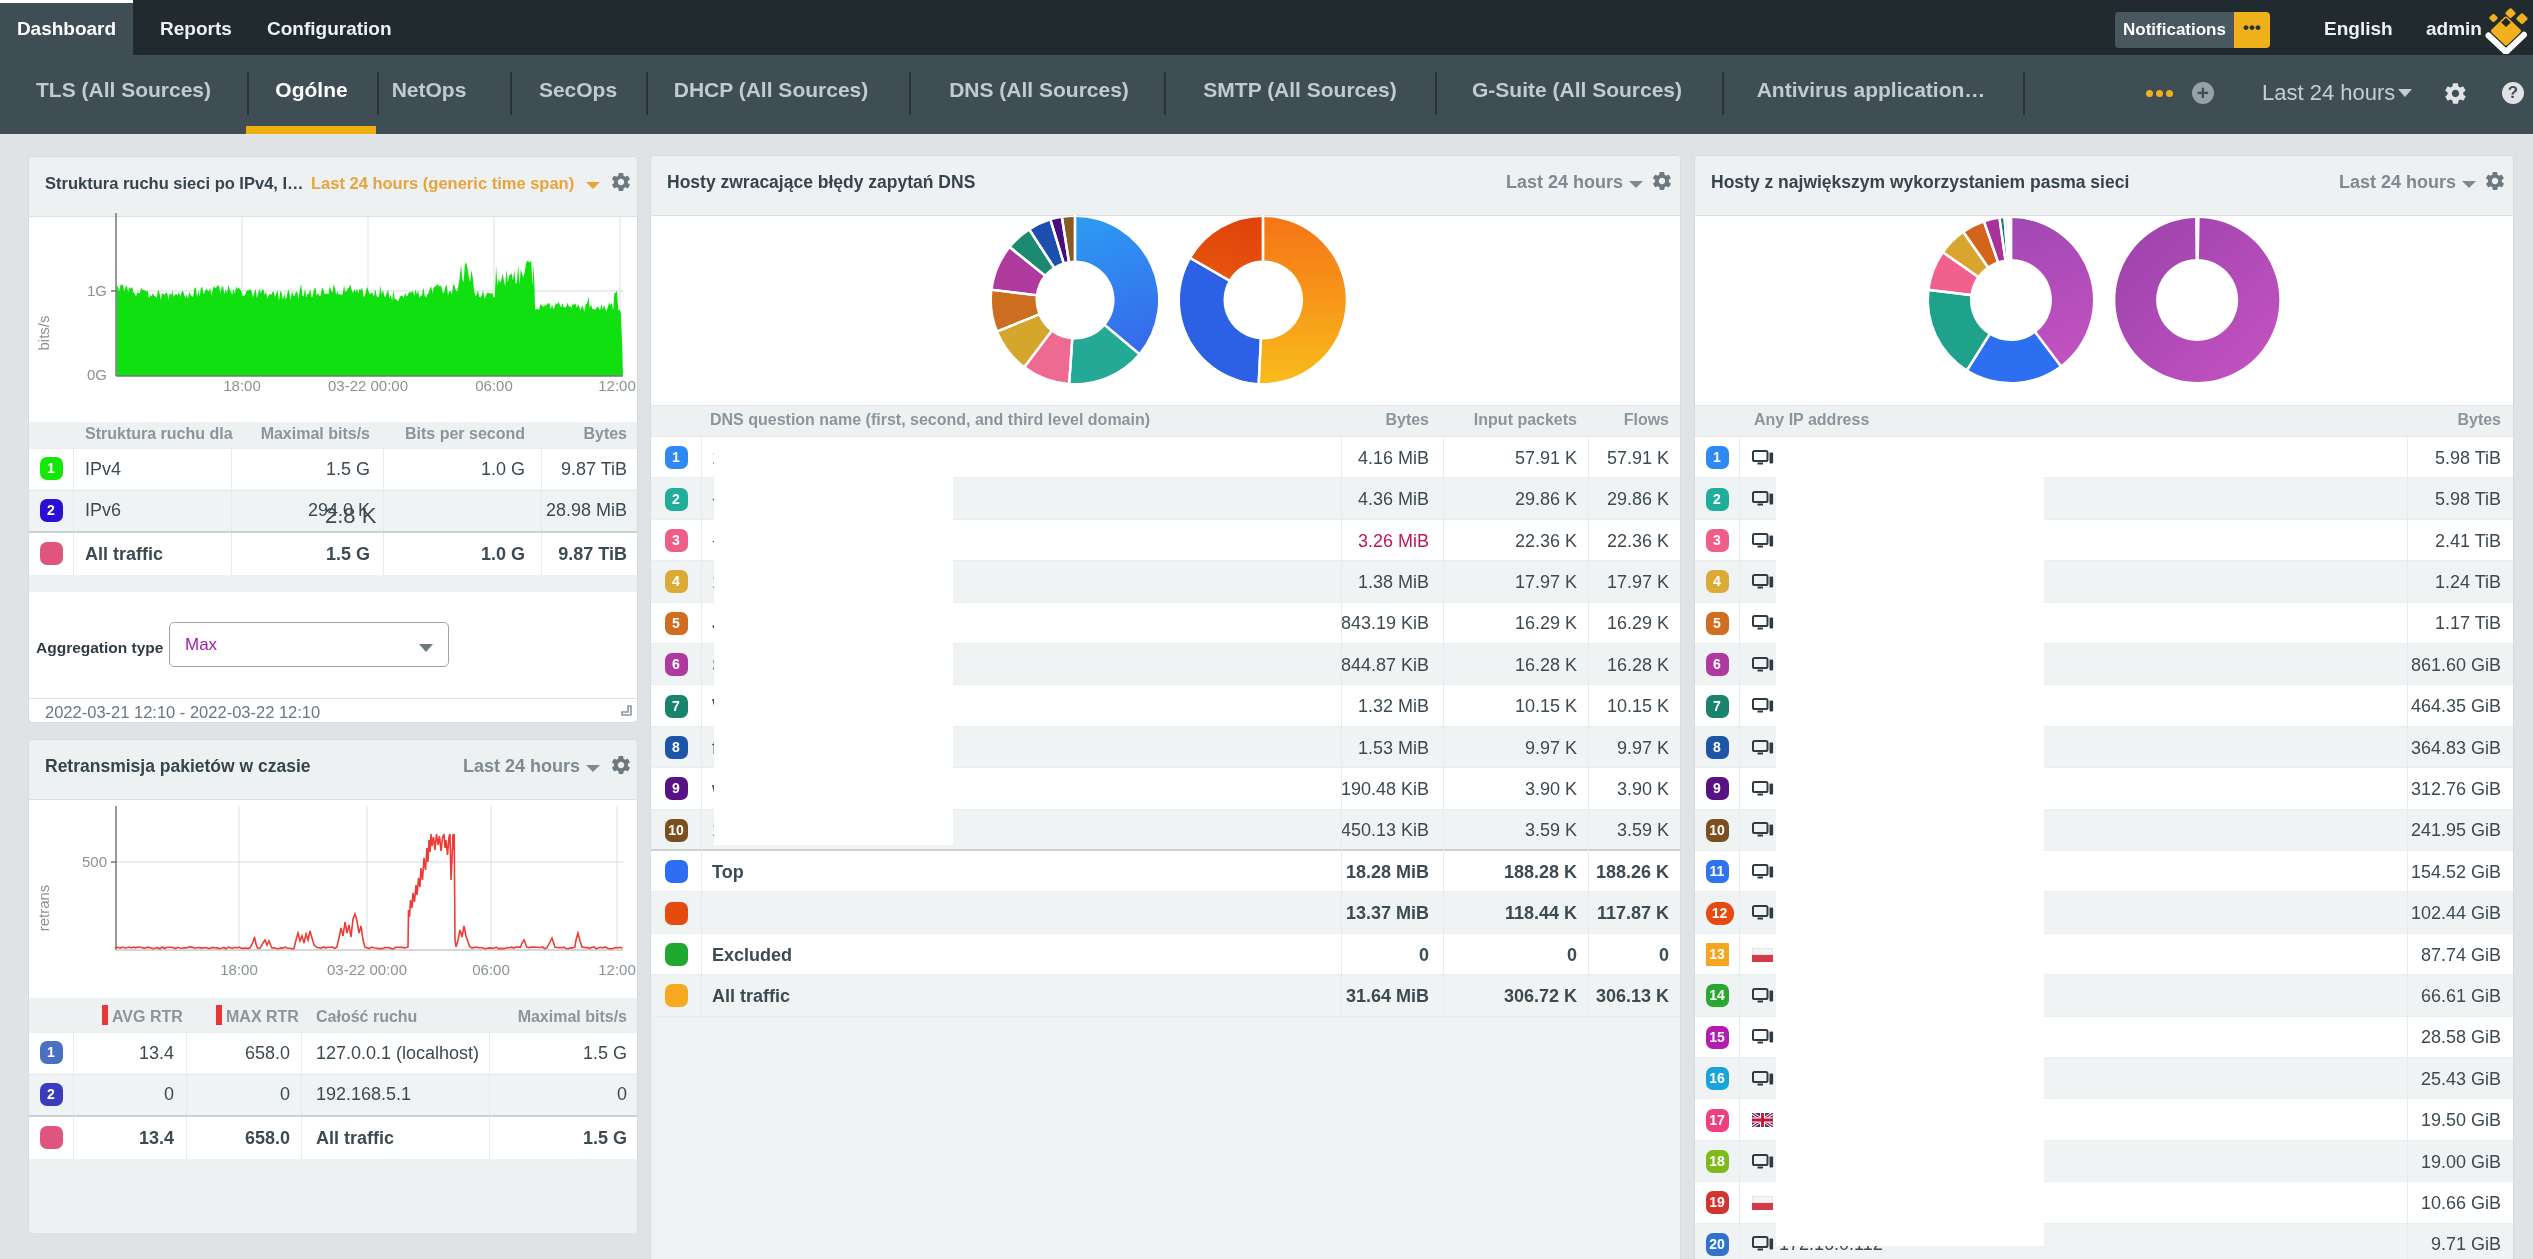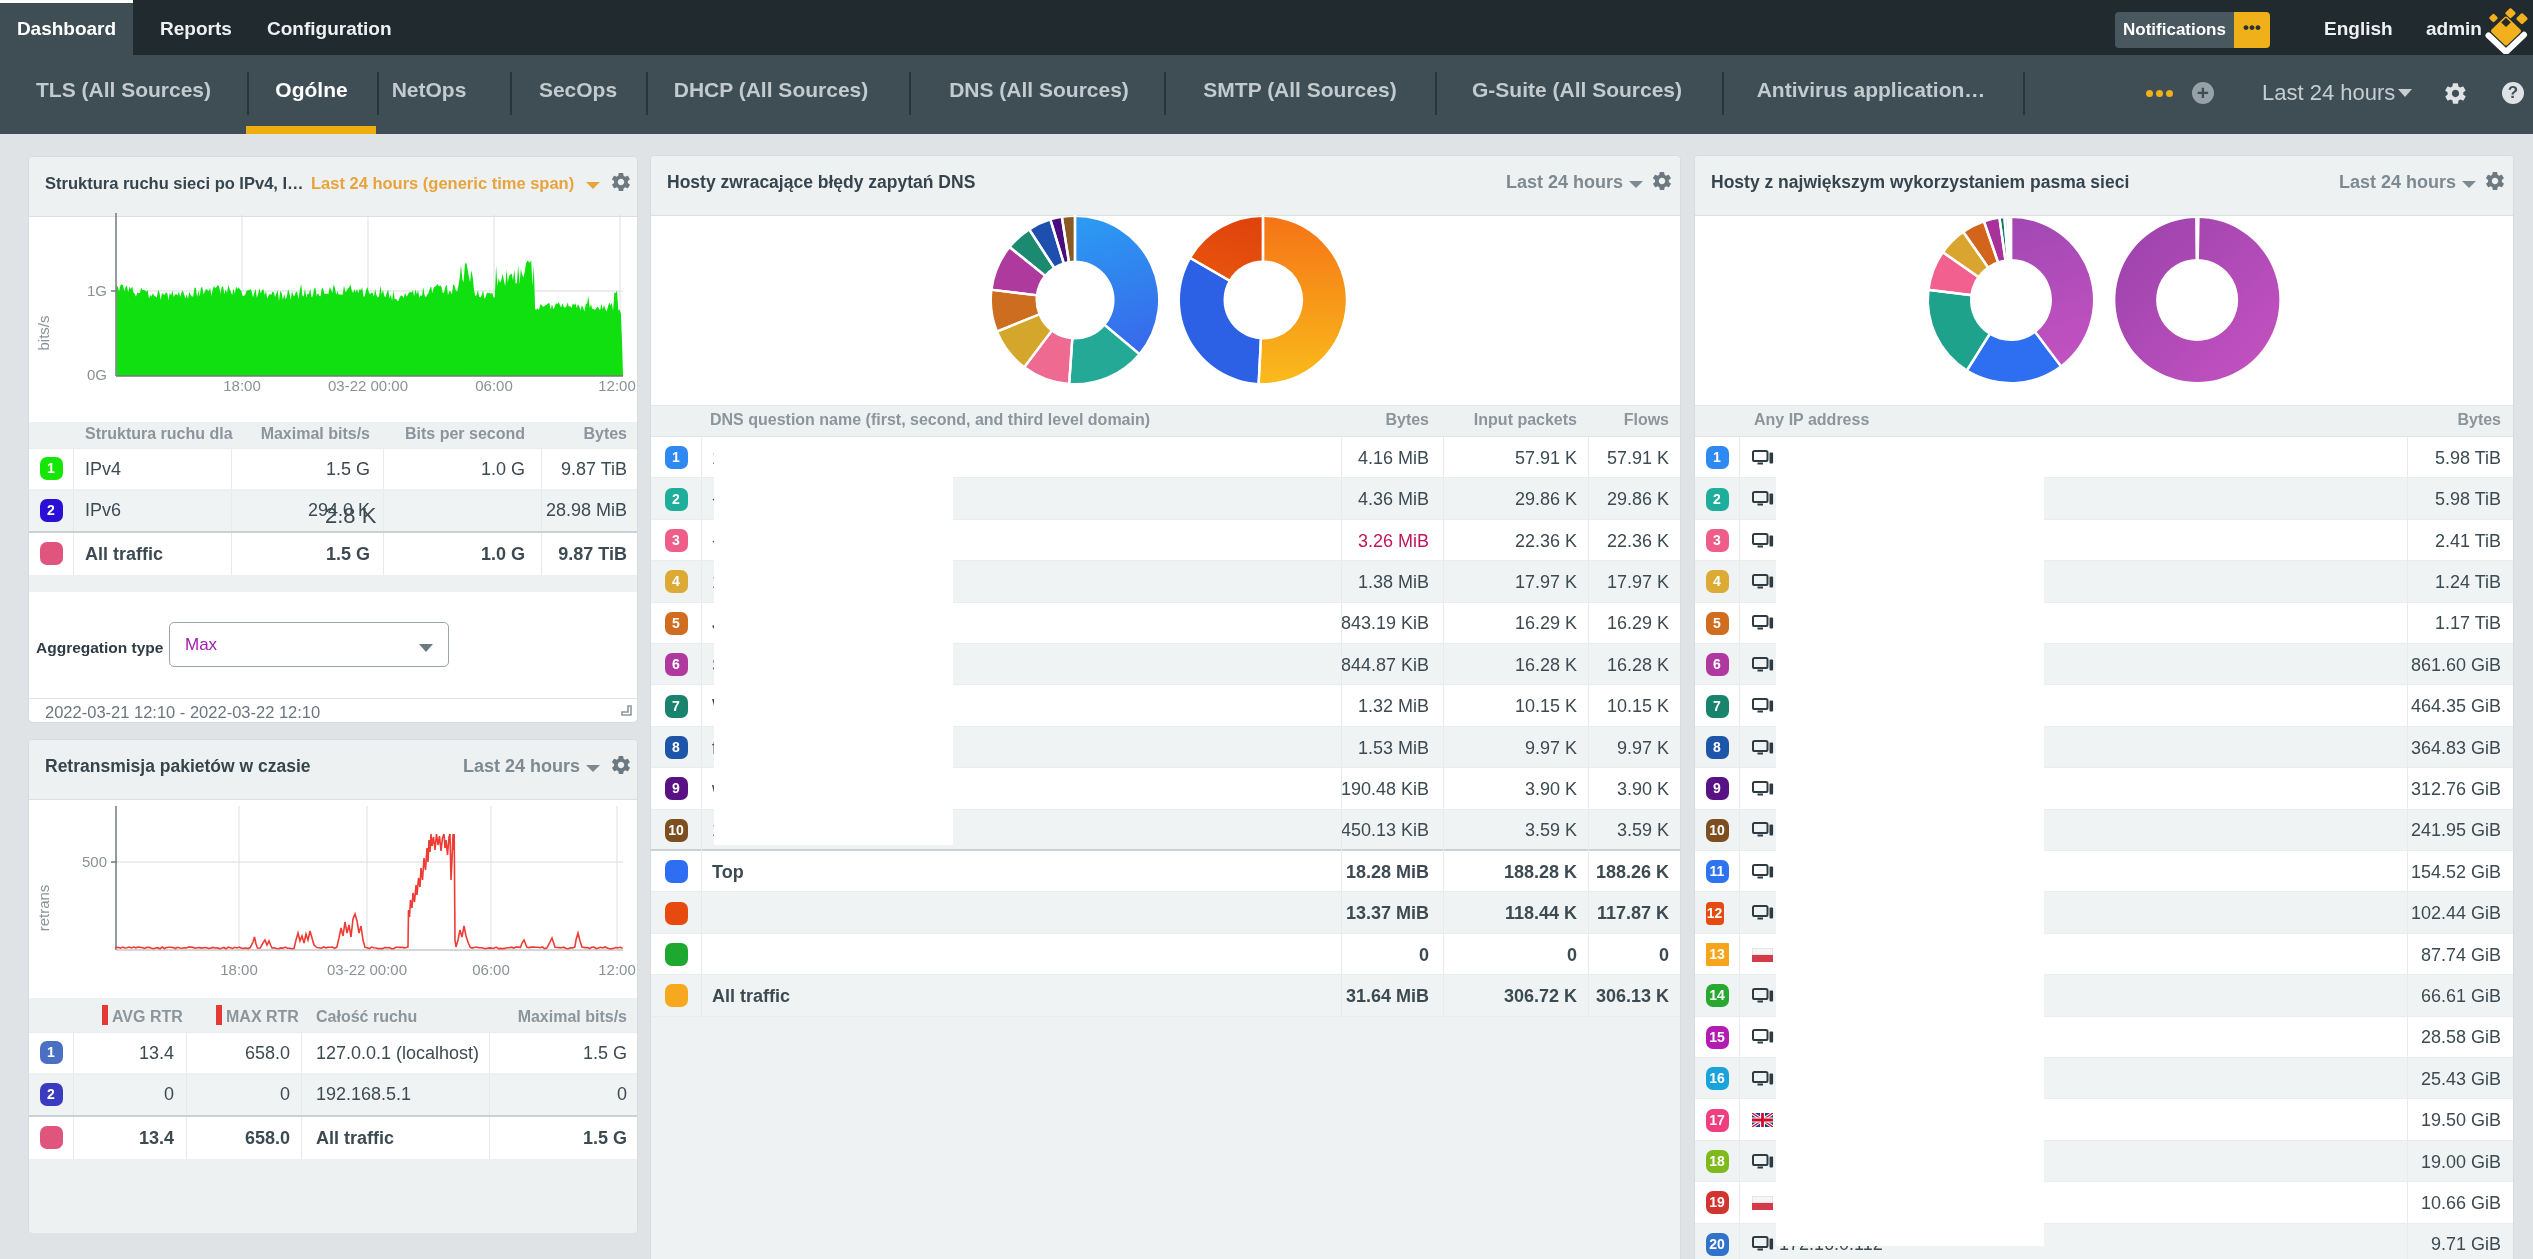--- a/index.html
+++ b/index.html
@@ -329,20 +329,21 @@
 <div style="position:absolute;left:578px;top:703.6999999999998px;width:200px;text-align:right;font-size:18px;font-weight:bold;color:#3c4a52;line-height:24px">18.28 MiB</div>
 <div style="position:absolute;left:726px;top:703.6999999999998px;width:200px;text-align:right;font-size:18px;font-weight:bold;color:#3c4a52;line-height:24px">188.28 K</div>
 <div style="position:absolute;left:818px;top:703.6999999999998px;width:200px;text-align:right;font-size:18px;font-weight:bold;color:#3c4a52;line-height:24px">188.26 K</div>
 <div class="abs" style="left:0;top:736.4px;width:1029px;height:41.4px;background:#f0f3f3;border-bottom:1px solid #e9edee"></div>
 <div style="position:absolute;left:13.5px;top:745.6px;width:23px;height:23px;border-radius:7px;background:#e64a0e;color:#fff;font-weight:bold;font-size:14px;text-align:center;line-height:23px"></div>
 <div style="position:absolute;left:578px;top:745.0999999999998px;width:200px;text-align:right;font-size:18px;font-weight:bold;color:#3c4a52;line-height:24px">13.37 MiB</div>
 <div style="position:absolute;left:726px;top:745.0999999999998px;width:200px;text-align:right;font-size:18px;font-weight:bold;color:#3c4a52;line-height:24px">118.44 K</div>
 <div style="position:absolute;left:818px;top:745.0999999999998px;width:200px;text-align:right;font-size:18px;font-weight:bold;color:#3c4a52;line-height:24px">117.87 K</div>
 <div class="abs" style="left:0;top:777.8px;width:1029px;height:41.4px;background:#fff;border-bottom:1px solid #e9edee"></div>
 <div style="position:absolute;left:13.5px;top:787.0px;width:23px;height:23px;border-radius:7px;background:#1ea830;color:#fff;font-weight:bold;font-size:14px;text-align:center;line-height:23px"></div>
+<div style="position:absolute;left:61px;top:786.4999999999998px;width:620px;text-align:left;font-size:18px;font-weight:bold;color:#3c4a52;line-height:24px;white-space:nowrap;overflow:hidden">Excluded</div>
 <div style="position:absolute;left:578px;top:786.4999999999998px;width:200px;text-align:right;font-size:18px;font-weight:bold;color:#3c4a52;line-height:24px">0</div>
 <div style="position:absolute;left:726px;top:786.4999999999998px;width:200px;text-align:right;font-size:18px;font-weight:bold;color:#3c4a52;line-height:24px">0</div>
 <div style="position:absolute;left:818px;top:786.4999999999998px;width:200px;text-align:right;font-size:18px;font-weight:bold;color:#3c4a52;line-height:24px">0</div>
 <div class="abs" style="left:0;top:819.2px;width:1029px;height:41.4px;background:#f0f3f3;border-bottom:1px solid #e9edee"></div>
 <div style="position:absolute;left:13.5px;top:828.4px;width:23px;height:23px;border-radius:7px;background:#f6a81f;color:#fff;font-weight:bold;font-size:14px;text-align:center;line-height:23px"></div>
 <div style="position:absolute;left:61px;top:827.8999999999997px;width:620px;text-align:left;font-size:18px;font-weight:bold;color:#3c4a52;line-height:24px;white-space:nowrap;overflow:hidden">All traffic</div>
 <div style="position:absolute;left:578px;top:827.8999999999997px;width:200px;text-align:right;font-size:18px;font-weight:bold;color:#3c4a52;line-height:24px">31.64 MiB</div>
 <div style="position:absolute;left:726px;top:827.8999999999997px;width:200px;text-align:right;font-size:18px;font-weight:bold;color:#3c4a52;line-height:24px">306.72 K</div>
 <div style="position:absolute;left:818px;top:827.8999999999997px;width:200px;text-align:right;font-size:18px;font-weight:bold;color:#3c4a52;line-height:24px">306.13 K</div>
 <div class="vline" style="left:50px;top:281px;height:579.6px"></div>
@@ -494,21 +495,21 @@
 <div style="position:absolute;left:606px;top:662.2999999999998px;width:200px;text-align:right;font-size:18px;font-weight:normal;color:#3c4a52;line-height:24px">241.95 GiB</div>
 <div class="abs" style="left:0;top:695.0px;width:818px;height:41.4px;background:#fff;border-bottom:1px solid #e9edee"></div>
 <div style="position:absolute;left:10.5px;top:704.2px;width:23px;height:23px;border-radius:7px;background:#2e74f0;color:#fff;font-weight:bold;font-size:14px;text-align:center;line-height:23px">11</div>
 <svg width="22" height="16" viewBox="0 0 22 16" style="position:absolute;left:57px;top:707.6999999999998px">
       <rect x="1" y="1" width="14.5" height="10" rx="1.6" fill="none" stroke="#2e3b43" stroke-width="2"></rect>
       <rect x="5.5" y="12.5" width="5.5" height="2" fill="#2e3b43"></rect>
       <rect x="17.5" y="2.5" width="3.6" height="11" rx="1" fill="#2e3b43"></rect>
     </svg>
 <div style="position:absolute;left:606px;top:703.6999999999998px;width:200px;text-align:right;font-size:18px;font-weight:normal;color:#3c4a52;line-height:24px">154.52 GiB</div>
 <div class="abs" style="left:0;top:736.4px;width:818px;height:41.4px;background:#f0f3f3;border-bottom:1px solid #e9edee"></div>
-<div style="position:absolute;left:10.5px;top:745.6px;width:18px;height:23px;border-radius:4px;background:#e64a0e;color:#fff;font-weight:bold;font-size:14px;text-align:center;line-height:23px">12</div>
+<div style="position:absolute;left:10.5px;top:745.6px;width:28px;height:23px;border-radius:11px;background:#e64a0e;color:#fff;font-weight:bold;font-size:14px;text-align:center;line-height:23px">12</div>
 <svg width="22" height="16" viewBox="0 0 22 16" style="position:absolute;left:57px;top:749.0999999999998px">
       <rect x="1" y="1" width="14.5" height="10" rx="1.6" fill="none" stroke="#2e3b43" stroke-width="2"></rect>
       <rect x="5.5" y="12.5" width="5.5" height="2" fill="#2e3b43"></rect>
       <rect x="17.5" y="2.5" width="3.6" height="11" rx="1" fill="#2e3b43"></rect>
     </svg>
 <div style="position:absolute;left:606px;top:745.0999999999998px;width:200px;text-align:right;font-size:18px;font-weight:normal;color:#3c4a52;line-height:24px">102.44 GiB</div>
 <div class="abs" style="left:0;top:777.8px;width:818px;height:41.4px;background:#fff;border-bottom:1px solid #e9edee"></div>
 <div style="position:absolute;left:10.5px;top:787.0px;width:23px;height:23px;border-radius:1px;background:#f6a51d;color:#fff;font-weight:bold;font-size:14px;text-align:center;line-height:23px">13</div>
 <svg width="21" height="14" viewBox="0 0 21 14" style="position:absolute;left:57px;top:791.4999999999998px">
       <rect x="0" y="0" width="21" height="7" fill="#f5f5f5" stroke="#cbd2d6" stroke-width="0.8"></rect>

